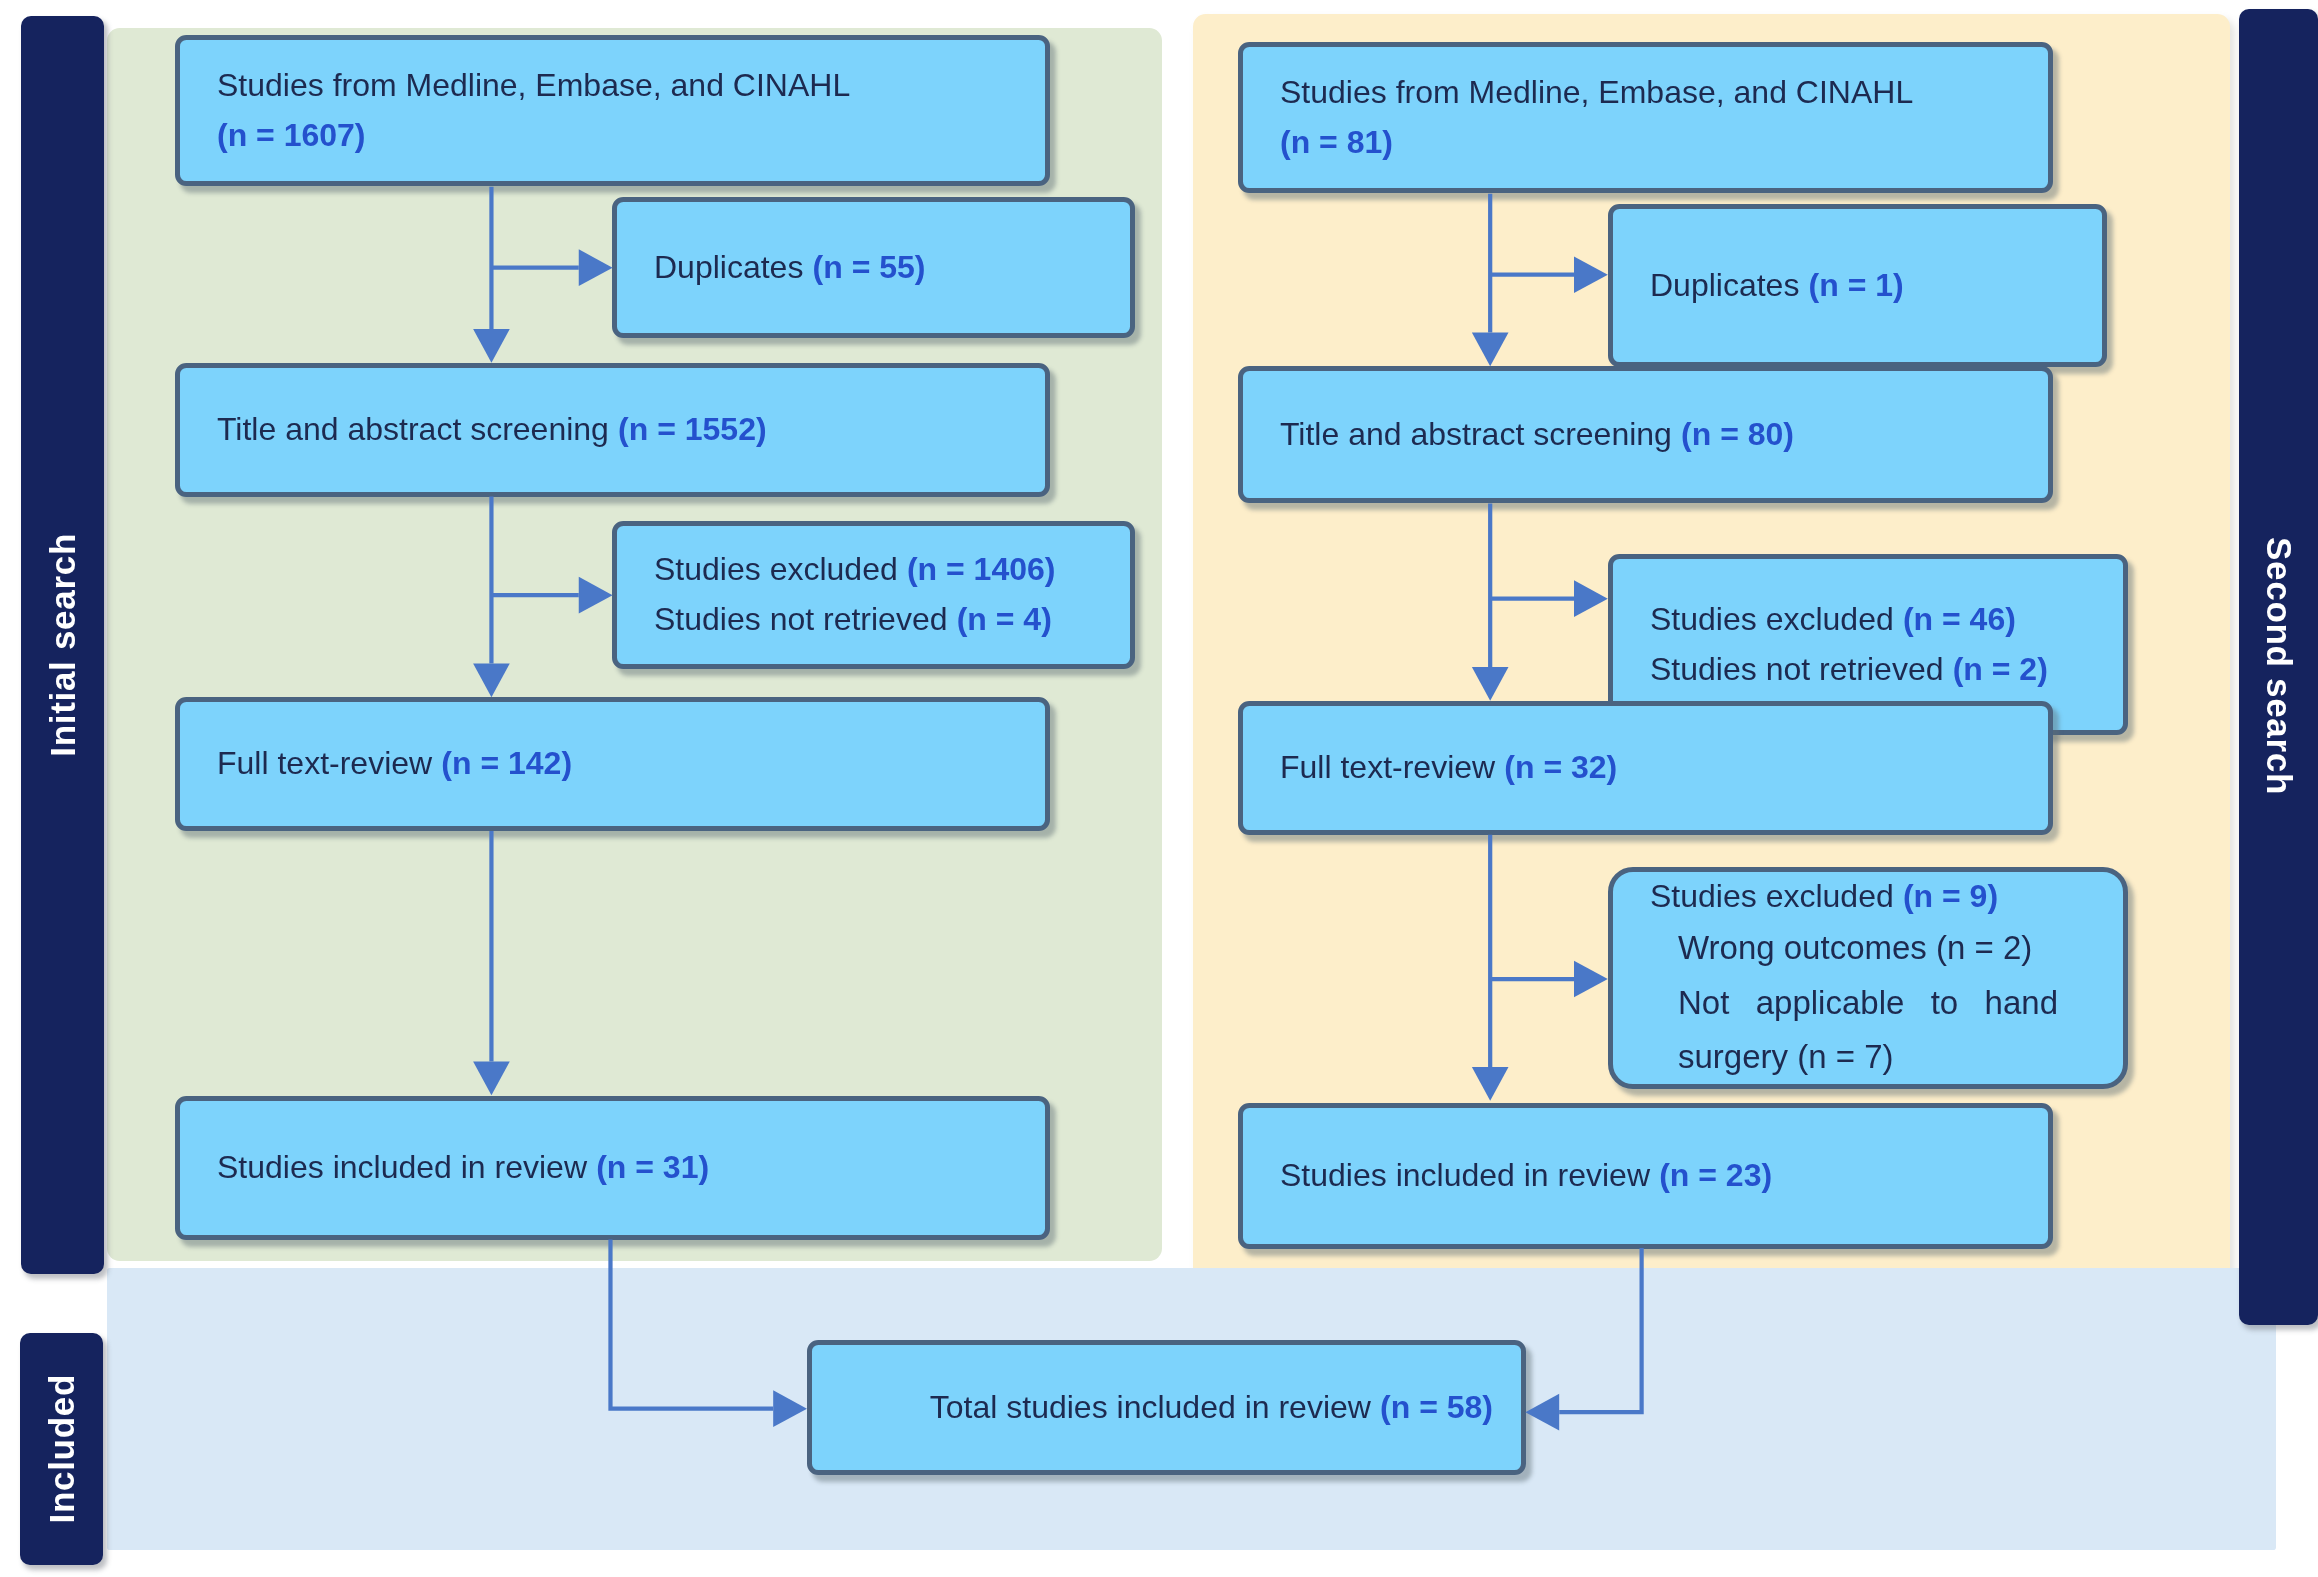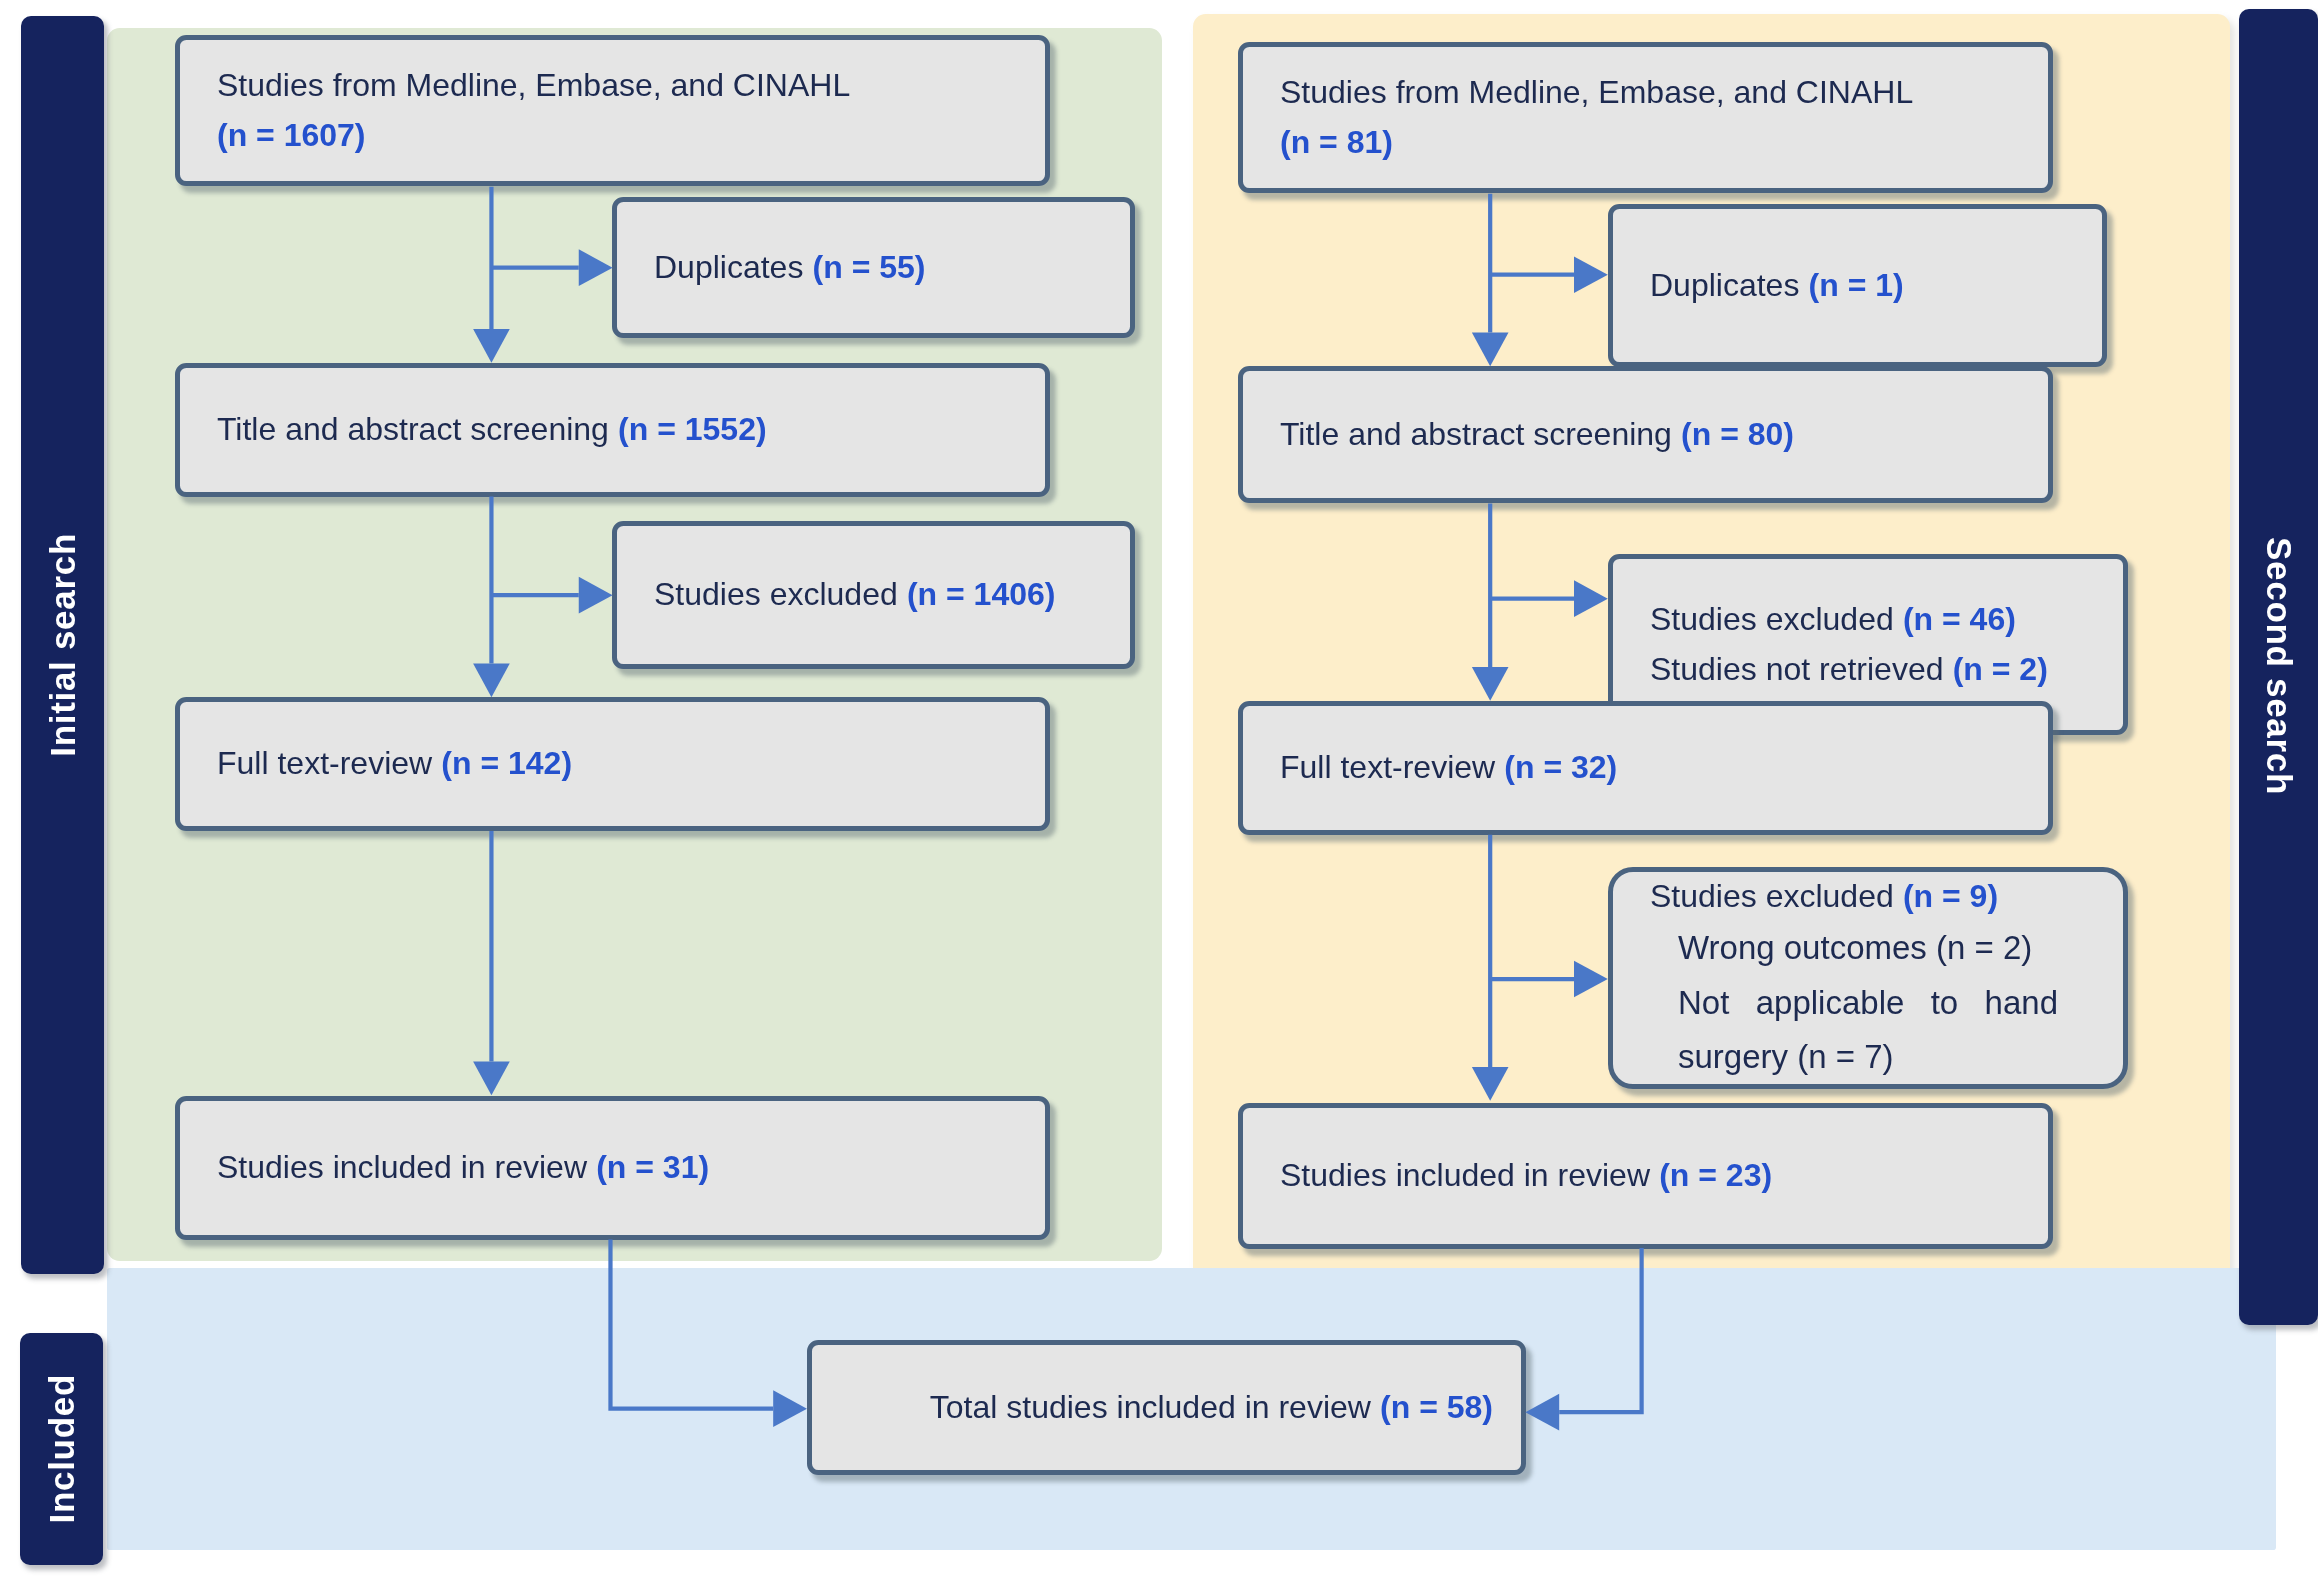--- a/index.html
+++ b/index.html
@@ -23,21 +23,21 @@
   .bar-left{left:21px;top:15.5px;width:83px;height:1258px;}
   .bar-right{left:2239px;top:8.5px;width:79px;height:1316px;}
   .bar-included{left:20px;top:1333px;width:83px;height:232px;}
   .vlabel{
     color:#ffffff;font-weight:bold;font-size:35px;letter-spacing:0.7px;
     white-space:nowrap;writing-mode:vertical-rl;
   }
   .up .vlabel{transform:rotate(180deg);}   
   
   .box{
-    position:absolute;box-sizing:border-box;background:#e5e5e5;
+    position:absolute;box-sizing:border-box;background:#7dd3fc;
     border:5px solid #4a6380;border-radius:11.3px;
     box-shadow:5.6px 6.3px 4.2px rgba(96,110,118,0.45);
     display:flex;flex-direction:column;justify-content:center;
     padding:8.5px 28px 8.5px 37px;
     font-size:32px;color:#1d2a50;line-height:1.55;
     z-index:4;
   }
   .line{white-space:nowrap;}
   .t{margin-right:9.2px;}
   .count{font-weight:bold;color:#2451cd;margin-top:40px;}
@@ -145,20 +145,21 @@
     <div class="line"><span class="count">(n = 1607)</span></div>
   </div>
   <div class="box b-l2">
     <div class="line"><span class="t">Duplicates</span><span class="count">(n = 55)</span></div>
   </div>
   <div class="box b-l3">
     <div class="line"><span class="t">Title and abstract screening</span><span class="count">(n = 1552)</span></div>
   </div>
   <div class="box b-l4">
     <div class="line"><span class="t">Studies excluded</span><span class="count">(n = 1406)</span></div>
+    <div class="line"><span class="t">Studies not retrieved</span><span class="count">(n = 4)</span></div>
   </div>
   <div class="box b-l5">
     <div class="line"><span class="t">Full text-review</span><span class="count">(n = 142)</span></div>
   </div>
   <div class="box b-l6">
     <div class="line"><span class="t">Studies included in review</span><span class="count">(n = 31)</span></div>
   </div>
 
   <div class="box b-r1">
     <div class="line"><span class="t">Studies from Medline, Embase, and CINAHL</span></div>

